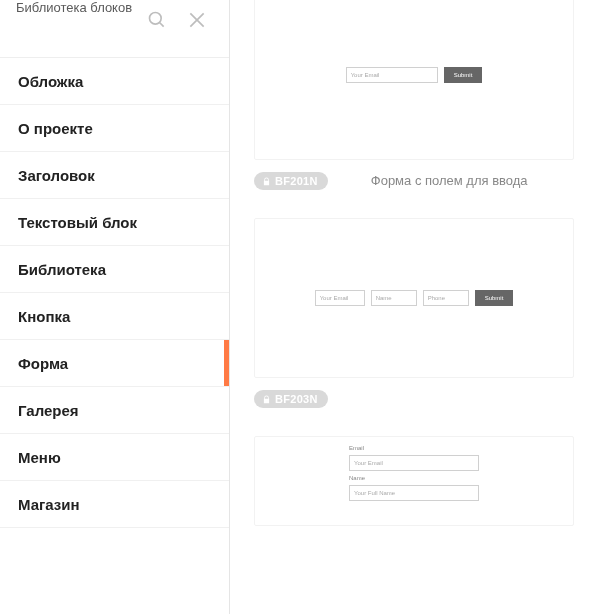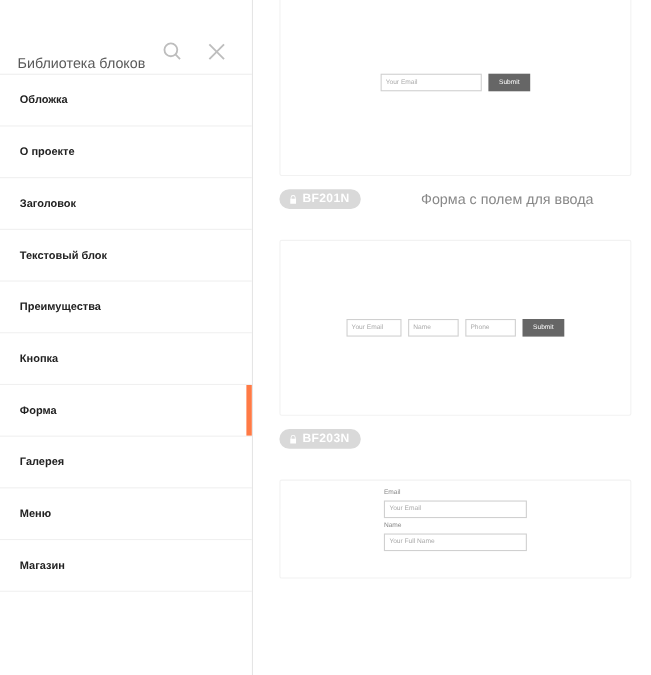--- a/index.html
+++ b/index.html
@@ -1,34 +1,34 @@
 <!DOCTYPE html>
 <html><head>
 <meta charset="utf-8">
 <style>
   * { box-sizing: border-box; margin: 0; padding: 0; }
   html, body { width: 592px; height: 614px; font-family: Arial, Helvetica, sans-serif; background: #fff; overflow: hidden; }
   .app { display: flex; width: 100%; height: 100%; }
   .sidebar { width: 230px; border-right: 1px solid #e5e5e5; display: flex; flex-direction: column; }
-  .sidebar-header { display: flex; align-items: flex-end; height: 68px; border-bottom: 1px solid #eee; padding: 0 12px 0 16px; }
+  .sidebar-header { display: flex; align-items: flex-start; height: 58px; border-bottom: 1px solid #eee; padding: 0 12px 0 16px; }
   .lib-title { font-size: 13px; color: #5a5a5a; line-height: 1.3; flex: 1; }
   .icon-btn { width: 40px; height: 40px; display: flex; align-items: center; justify-content: center; cursor: pointer; }
   .icon-btn svg { stroke: #bdbdbd; stroke-width: 2; fill: none; }
   .cat-list { flex: 1; overflow: hidden; }
-  .cat-item { position: relative; height: 47px; display: flex; align-items: center; padding-left: 18px; font-size: 10px; font-weight: 600; color: #222; border-bottom: 1px solid #f0f0f0; cursor: pointer; }
+  .cat-item { position: relative; height: 47px; display: flex; align-items: center; padding-left: 18px; font-size: 15px; font-weight: 600; color: #222; border-bottom: 1px solid #f0f0f0; cursor: pointer; }
   .cat-item.active::after { content: ""; position: absolute; right: 0; top: 0; bottom: 0; width: 5px; background: #ff7a45; }
   .main { flex: 1; padding: 0 18px 0 24px; overflow: hidden; }
   .block-card { margin-bottom: 28px; }
   .preview { background: #fff; border: 1px solid #f2f2f2; height: 160px; display: flex; align-items: center; justify-content: center; margin-bottom: 12px; border-radius: 2px; }
   .preview.tall { height: 90px; align-items: flex-start; padding-top: 8px; }
   
   .mini-row { display: flex; gap: 6px; align-items: center; }
   .mini-input { height: 16px; border: 1px solid #d0d0d0; font-size: 6px; color: #aaa; padding: 0 4px; display: flex; align-items: center; line-height: 16px; background: #fff; }
   .mini-btn { height: 16px; background: #666; color: #fff; font-size: 6px; padding: 0 10px; display: flex; align-items: center; line-height: 16px; }
-  .block-meta { display: flex; align-items: flex-start; gap: 14px; font-size: 13px; color: #666; }
+  .block-meta { display: flex; align-items: flex-start; gap: 2px; font-size: 13px; color: #666; }
   .badge { display: inline-flex; align-items: center; gap: 4px; background: #d9d9d9; color: #fff; border-radius: 12px; padding: 3px 10px 3px 8px; font-size: 11px; font-weight: 700; letter-spacing: .3px; }
   .badge svg { fill: #fff; }
   .block-desc { line-height: 1.35; color: #888; flex: 1; margin-left: 41px; }
   .stacked { display: flex; flex-direction: column; gap: 4px; align-items: flex-start; }
   .stacked .lbl { font-size: 6px; color: #888; }
   .stacked .mini-input { width: 130px; }
   
   .main .block-card:first-child .preview { height: 170px; margin-top: -10px; }
 </style>
 </head>
@@ -49,21 +49,21 @@
             <line x1="4" y1="4" x2="20" y2="20"></line>
             <line x1="20" y1="4" x2="4" y2="20"></line>
           </svg>
       </div>
     </div>
     <nav class="cat-list" id="cat-list">
         <div class="cat-item">Обложка</div>
         <div class="cat-item">О проекте</div>
         <div class="cat-item">Заголовок</div>
         <div class="cat-item">Текстовый блок</div>
-        <div class="cat-item">Преимущества</div>
+        <div class="cat-item">Библиотека</div>
         <div class="cat-item">Кнопка</div>
         <div class="cat-item active">Форма</div>
         <div class="cat-item">Галерея</div>
         <div class="cat-item">Меню</div>
         <div class="cat-item">Магазин</div>
       </nav>
   </aside>
 
   <main class="main" id="main">
       <div class="block-card">

